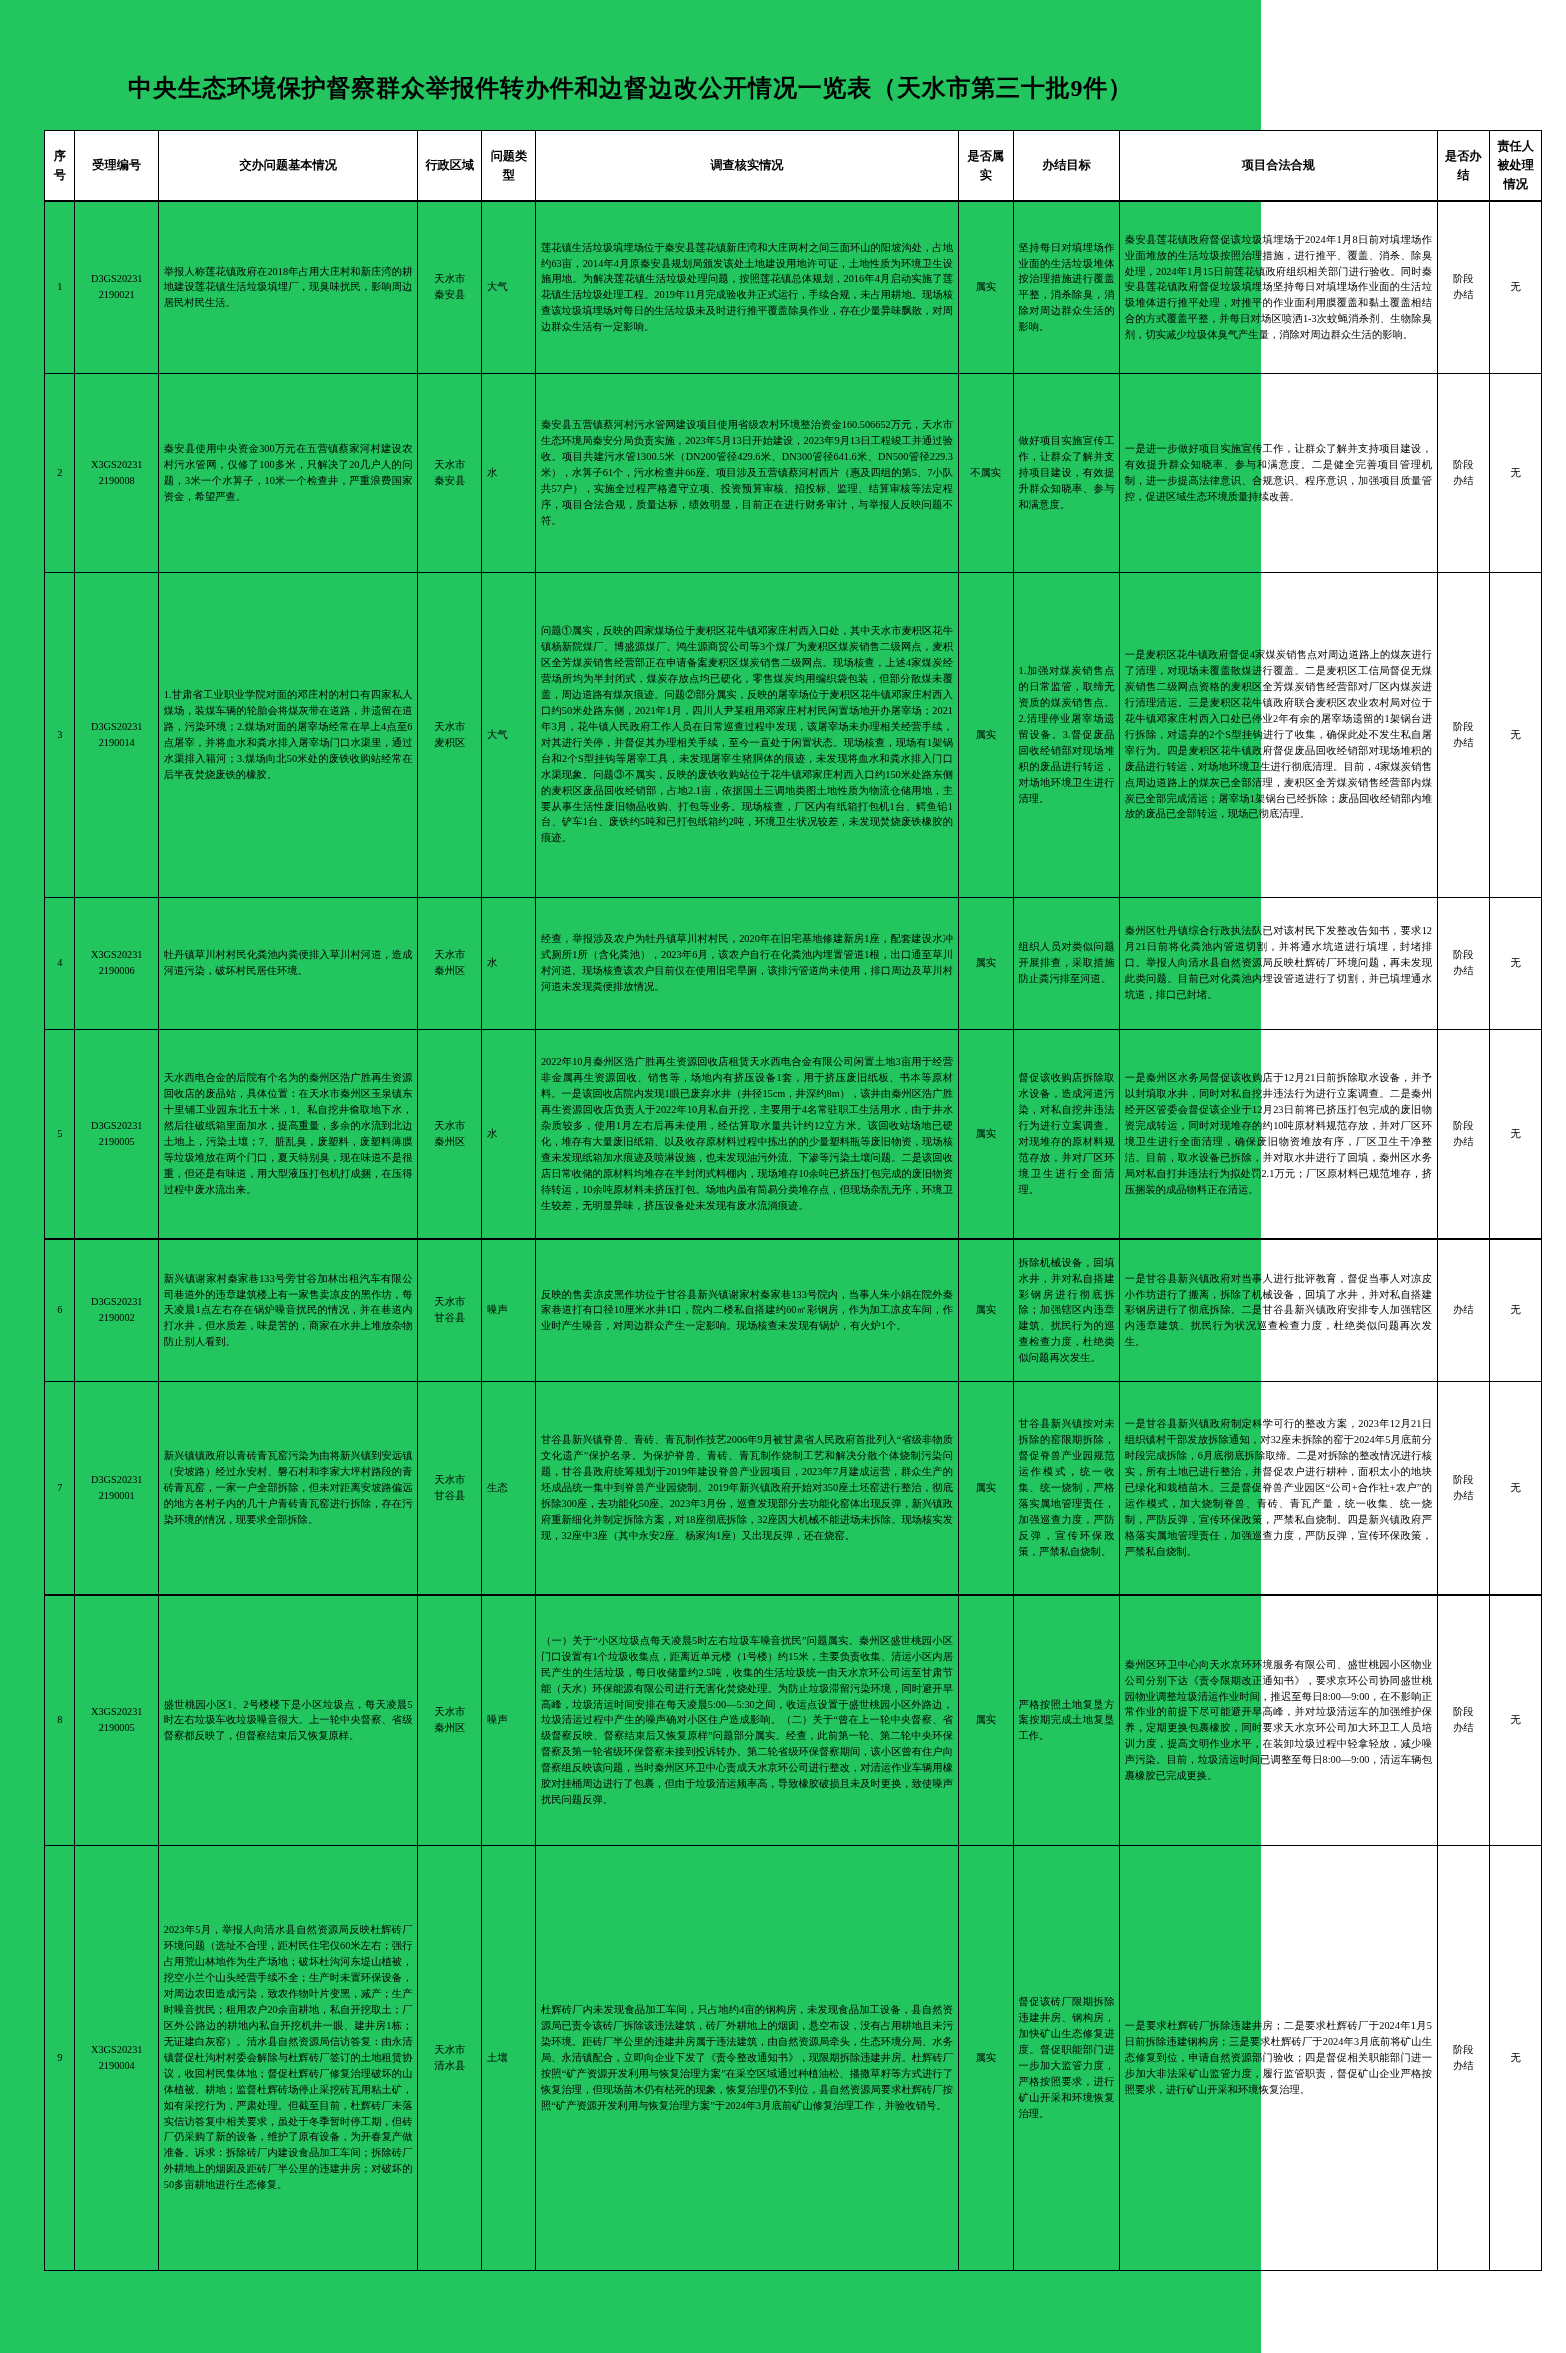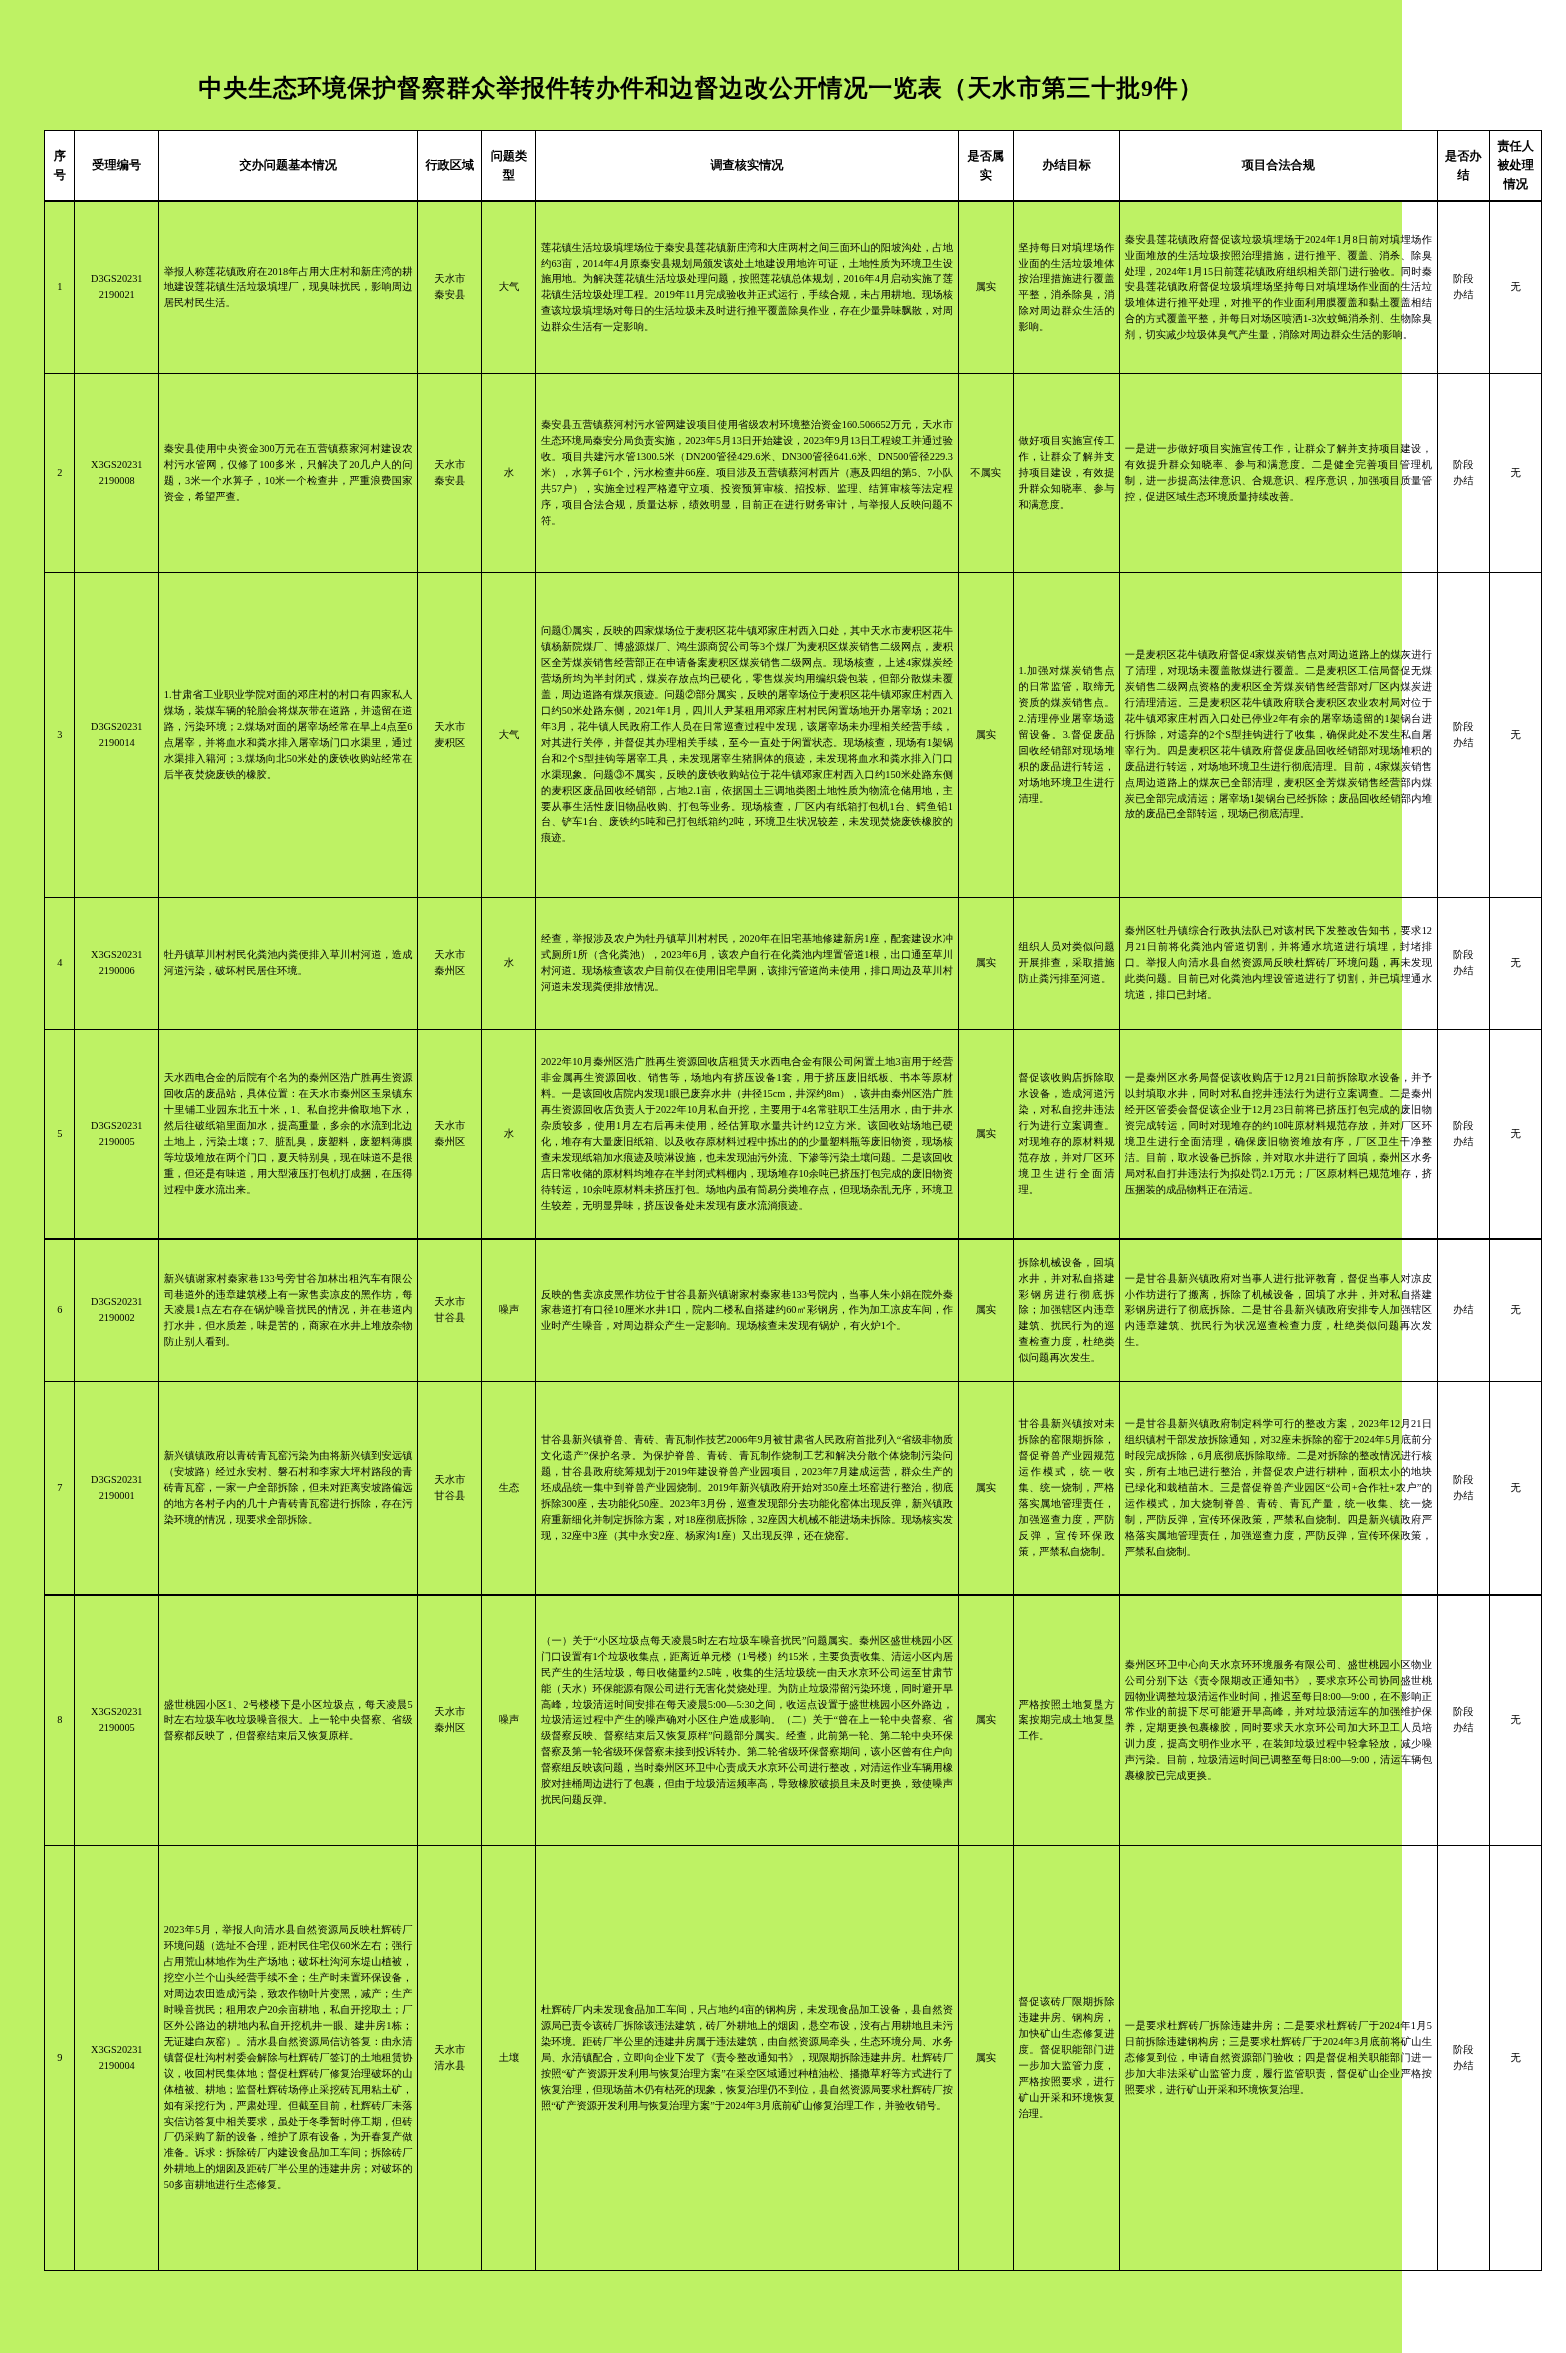--- a/index.html
+++ b/index.html
@@ -3,25 +3,25 @@
 <meta charset="utf-8">
 <style>
   html, body {
     margin: 0;
     padding: 0;
     background: #ffffff;
     font-family: "Liberation Serif", serif;
     color: #000000;
   }
   .page {
-    width: 1402px;
+    width: 1261px;
     min-height: 2354px;
     box-sizing: border-box;
     padding: 49px 23px 31px 23px;
-    background: #bef264;
+    background: #22c55e;
   }
   .doc-title {
     text-align: center;
     font-size: 24px;
     font-weight: bold;
     letter-spacing: 0.8px;
     margin: 23px 0 26px 0;
   }
   .doc-subtitle {
     font-size: 12.2px;
@@ -62,21 +62,20 @@
   .region, .status {
     font-family: "Liberation Sans", sans-serif;
     font-size: 11.5px;
     white-space: pre-line;
     text-align: center;
     margin-top: 32px;
   }
   .ptype {
     font-family: "Liberation Sans", sans-serif;
     font-size: 11.5px;
-    text-align: center;
   }
   tr.r1 { height: 172px; }
   tr.r2 { height: 199px; }
   tr.r3 { height: 325px; }
   tr.r4 { height: 132px; }
   tr.r5 { height: 210px; }
   tr.r6 { height: 142px; }
   tr.r7 { height: 214px; }
   tr.r8 { height: 250px; }
   tr.r9 { height: 425px; }

